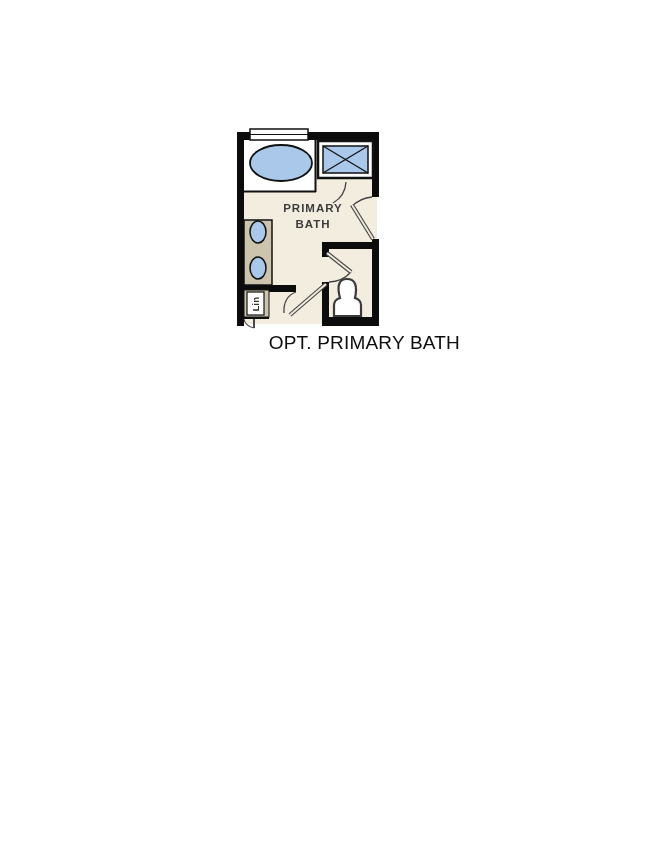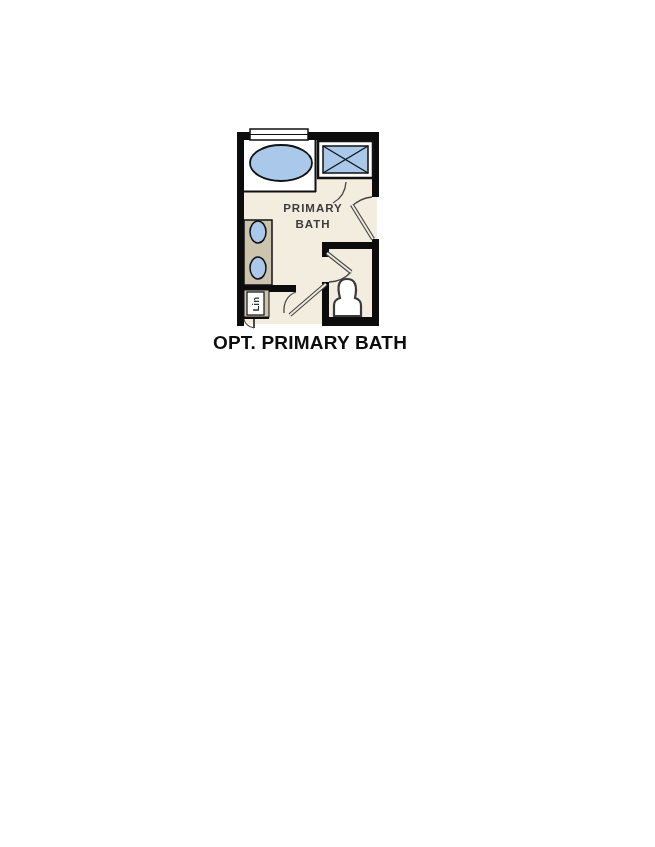--- a/index.html
+++ b/index.html
@@ -19,22 +19,22 @@
   }
   .lin-label{
     font-family:"Liberation Sans",sans-serif;
     font-weight:bold;
     font-size:9px;
     letter-spacing:0.3px;
   }
   .caption{
     position:absolute;
     left:160px;top:333px;width:300px;
-    text-align:center;
-    font-weight:bold;
+    text-align:right;
+    font-weight:normal;
     font-size:19px;
     line-height:20.5px;
     letter-spacing:0.2px;
     color:#0d0d0d;
     white-space:nowrap;
   }
 </style>
 </head>
 <body>
 

